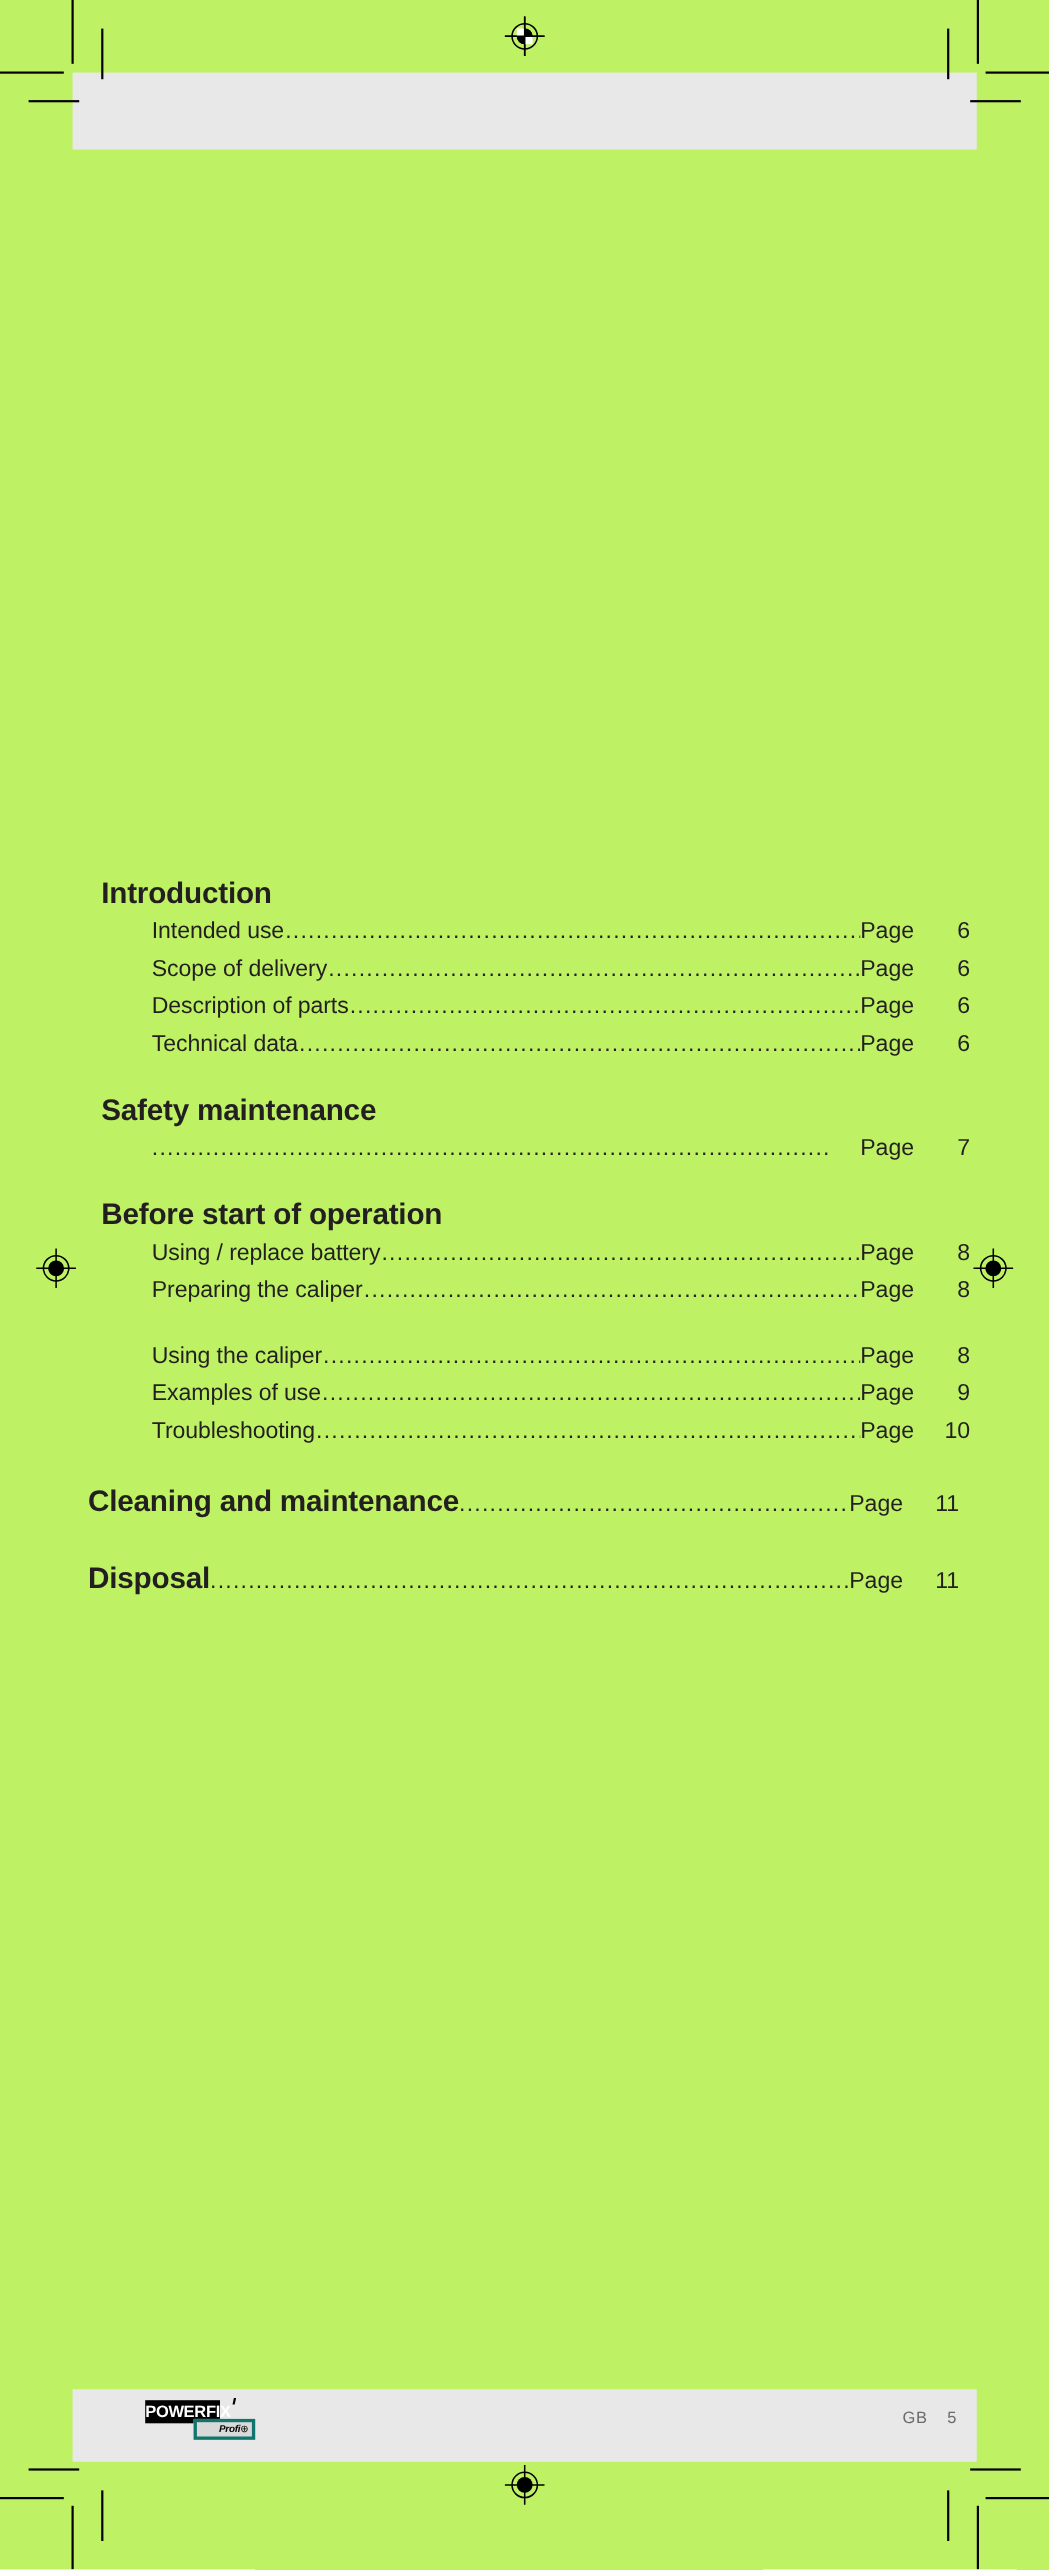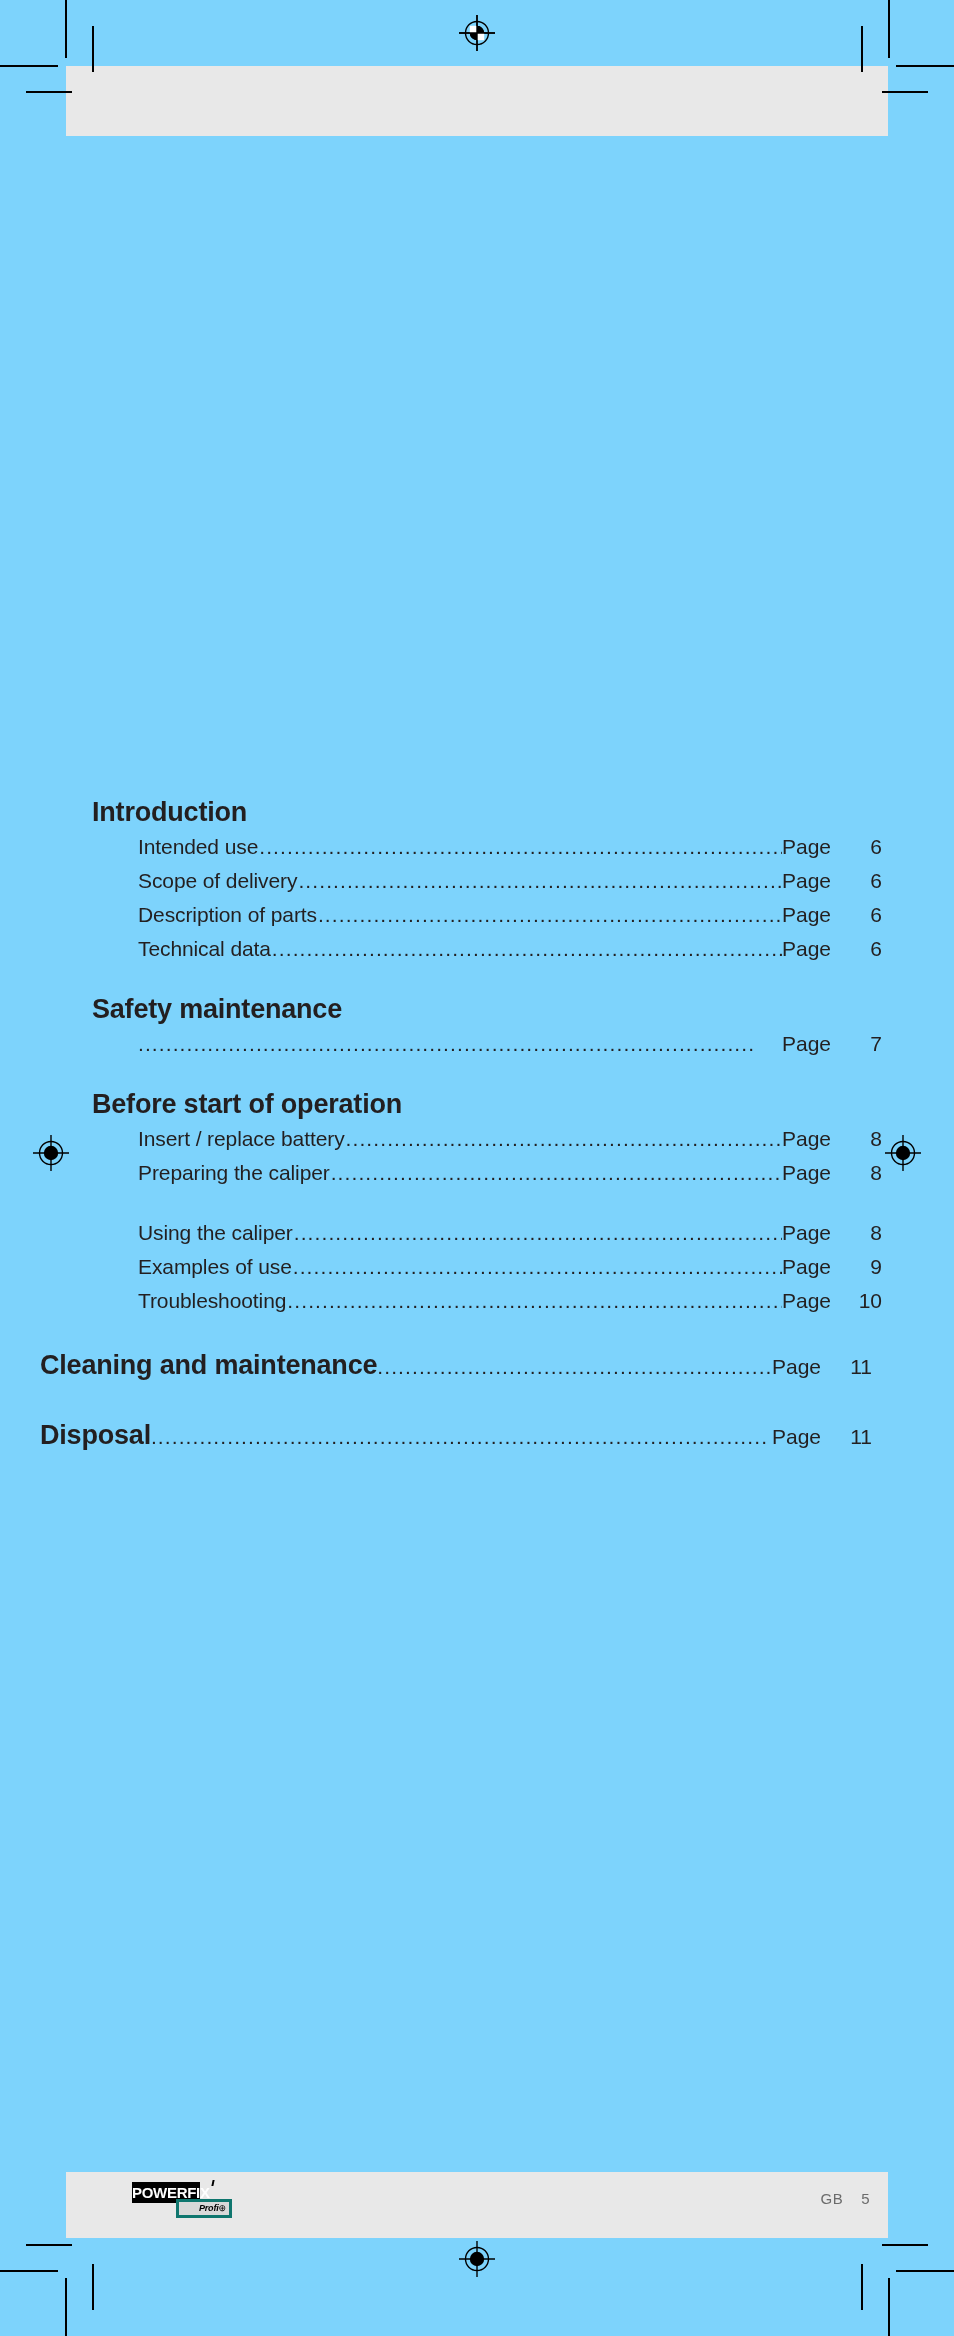--- a/index.html
+++ b/index.html
@@ -10,21 +10,21 @@
   body {
     font-family: "Liberation Sans", sans-serif;
     -webkit-font-smoothing: antialiased;
   }
 
   #page {
     position: relative;
     width: 954px;
     height: 2336px;
     overflow: hidden;
-    background: #7dd3fc;
+    background: #bef264;
   }
 
   
   .band {
     position: absolute;
     left: 66px;
     width: 822px;
     background: #e8e8e8;
   }
   .band.header { top: 66px; height: 70px; }
@@ -105,21 +105,21 @@
 
   
   .toc-row.sub {
     padding-left: 138px;
     padding-right: 56px;
   }
   .toc-row.sub .title { padding-right: 1px; }
 
   
   .toc-row.head {
-    padding-left: 40px;
+    padding-left: 80px;
     padding-right: 66px;
   }
   .toc-row.head .title {
     font-size: 27px;
     font-weight: bold;
     letter-spacing: -0.2px;
   }
   .toc-row.head .leader { font-size: 21px; }
 
   
@@ -304,21 +304,21 @@
         <div class="toc-heading">Safety maintenance</div>
         <div class="toc-row sub">
           <span class="leader">.........................................................................................</span>
           <span class="pagelabel">Page</span>
           <span class="pagenum">7</span>
         </div>
       </div>
       <div class="toc-group">
         <div class="toc-heading">Before start of operation</div>
         <div class="toc-row sub">
-          <span class="title">Insert / replace battery</span>
+          <span class="title">Using / replace battery</span>
           <span class="leader">.........................................................................................</span>
           <span class="pagelabel">Page</span>
           <span class="pagenum">8</span>
         </div>
         <div class="toc-row sub">
           <span class="title">Preparing the caliper</span>
           <span class="leader">.........................................................................................</span>
           <span class="pagelabel">Page</span>
           <span class="pagenum">8</span>
         </div>

